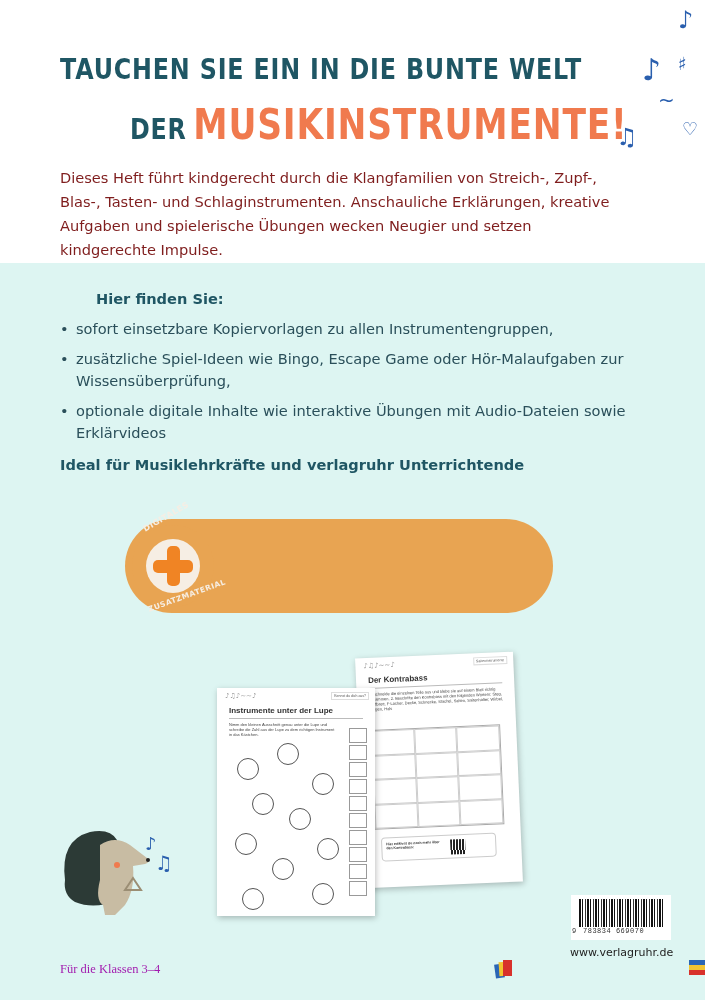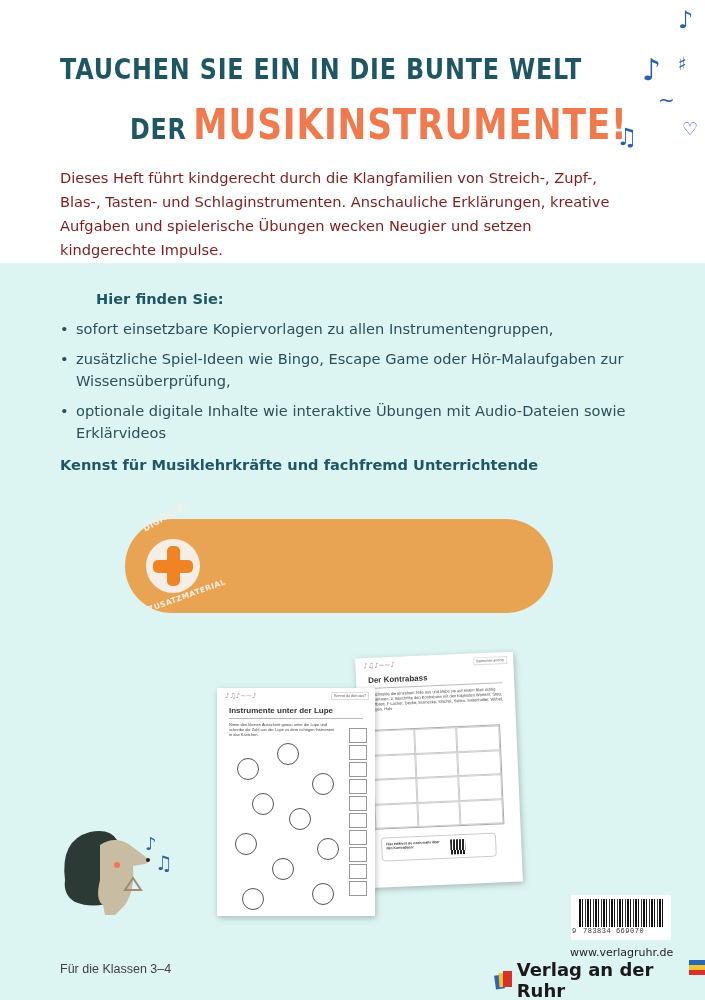--- a/index.html
+++ b/index.html
@@ -90,21 +90,21 @@
     .url { position: absolute; left: 570px; top: 946px; font-size: 11px; color: #222; font-family: "DejaVu Sans", sans-serif; }
     .publisher { position: absolute; left: 495px; top: 959px; display: flex; align-items: center; }
     .logo { position: relative; width: 18px; height: 20px; margin-right: 4px; }
     .logo .b { position: absolute; left: 0; top: 5px; width: 9px; height: 14px; background: #2b66b5; transform: rotate(-8deg); }
     .logo .y { position: absolute; left: 4px; top: 3px; width: 9px; height: 14px; background: #f2c431; transform: rotate(-4deg); }
     .logo .r { position: absolute; left: 8px; top: 1px; width: 9px; height: 16px; background: #d8312b; }
     .pub-name { font-size: 18px; font-weight: bold; color: #1a1a1a; font-family: "DejaVu Sans", sans-serif; }
     .stripe { position: absolute; left: 689px; top: 960px; width: 16px; height: 16px; }
     .stripe div { height: 5px; }
 
-    .classes { position: absolute; left: 60px; top: 962px; font-size: 12.5px; color: #404040; font-family: Liberation Sans, sans-serif; text-align: right; }
+    .classes { position: absolute; left: 60px; top: 962px; font-size: 12.5px; color: #a21caf; font-family: Liberation Serif, serif; text-align: right; }
   </style>
 </head>
 <body>
 
 <div class="top"></div>
 <div class="bottom"></div>
 
 <div class="headline">
   <span class="l1">Tauchen Sie ein in die bunte Welt</span>
   <span class="l2">
@@ -123,21 +123,21 @@
 
 <p class="intro">Dieses Heft führt kindgerecht durch die Klangfamilien von Streich-, Zupf-, Blas-, Tasten- und Schlaginstrumenten. Anschauliche Erklärungen, kreative Aufgaben und spielerische Übungen wecken Neugier und setzen kindgerechte Impulse.</p>
 
 <div class="find-title">Hier finden Sie:</div>
 <ul class="find-list">
   <li>sofort einsetzbare Kopiervorlagen zu allen Instrumentengruppen,</li>
   <li>zusätzliche Spiel-Ideen wie Bingo, Escape Game oder Hör-Malaufgaben zur Wissensüberprüfung,</li>
   <li>optionale digitale Inhalte wie interaktive Übungen mit Audio-Dateien sowie Erklärvideos</li>
 </ul>
 
-<div class="ideal">Kennst für Musiklehrkräfte und fachfremd Unterrichtende</div>
+<div class="ideal">Ideal für Musiklehrkräfte und verlagruhr Unterrichtende</div>
 
 <div class="digital">
   <div class="badge">
     <span class="badge-top">DIGITALES</span>
     <div class="badge-inner">
       <div class="plus-v"></div>
       <div class="plus-h"></div>
     </div>
     <span class="badge-bottom">ZUSATZMATERIAL</span>
   </div>
@@ -217,21 +217,20 @@
   <span class="isbn-digits">783834 669070</span>
 </div>
 
 <div class="url">www.verlagruhr.de</div>
 <div class="publisher">
   <div class="logo">
     <div class="b"></div>
       <div class="y"></div>
       <div class="r"></div>
   </div>
-  <span class="pub-name">Verlag an der Ruhr</span>
 </div>
 <div class="stripe">
   <div style="background:#2b66b5;"></div>
   <div style="background:#f2c431;"></div>
   <div style="background:#d8312b;"></div>
 </div>
 
 <div class="classes">Für die Klassen 3–4</div>
 
 </body></html>

